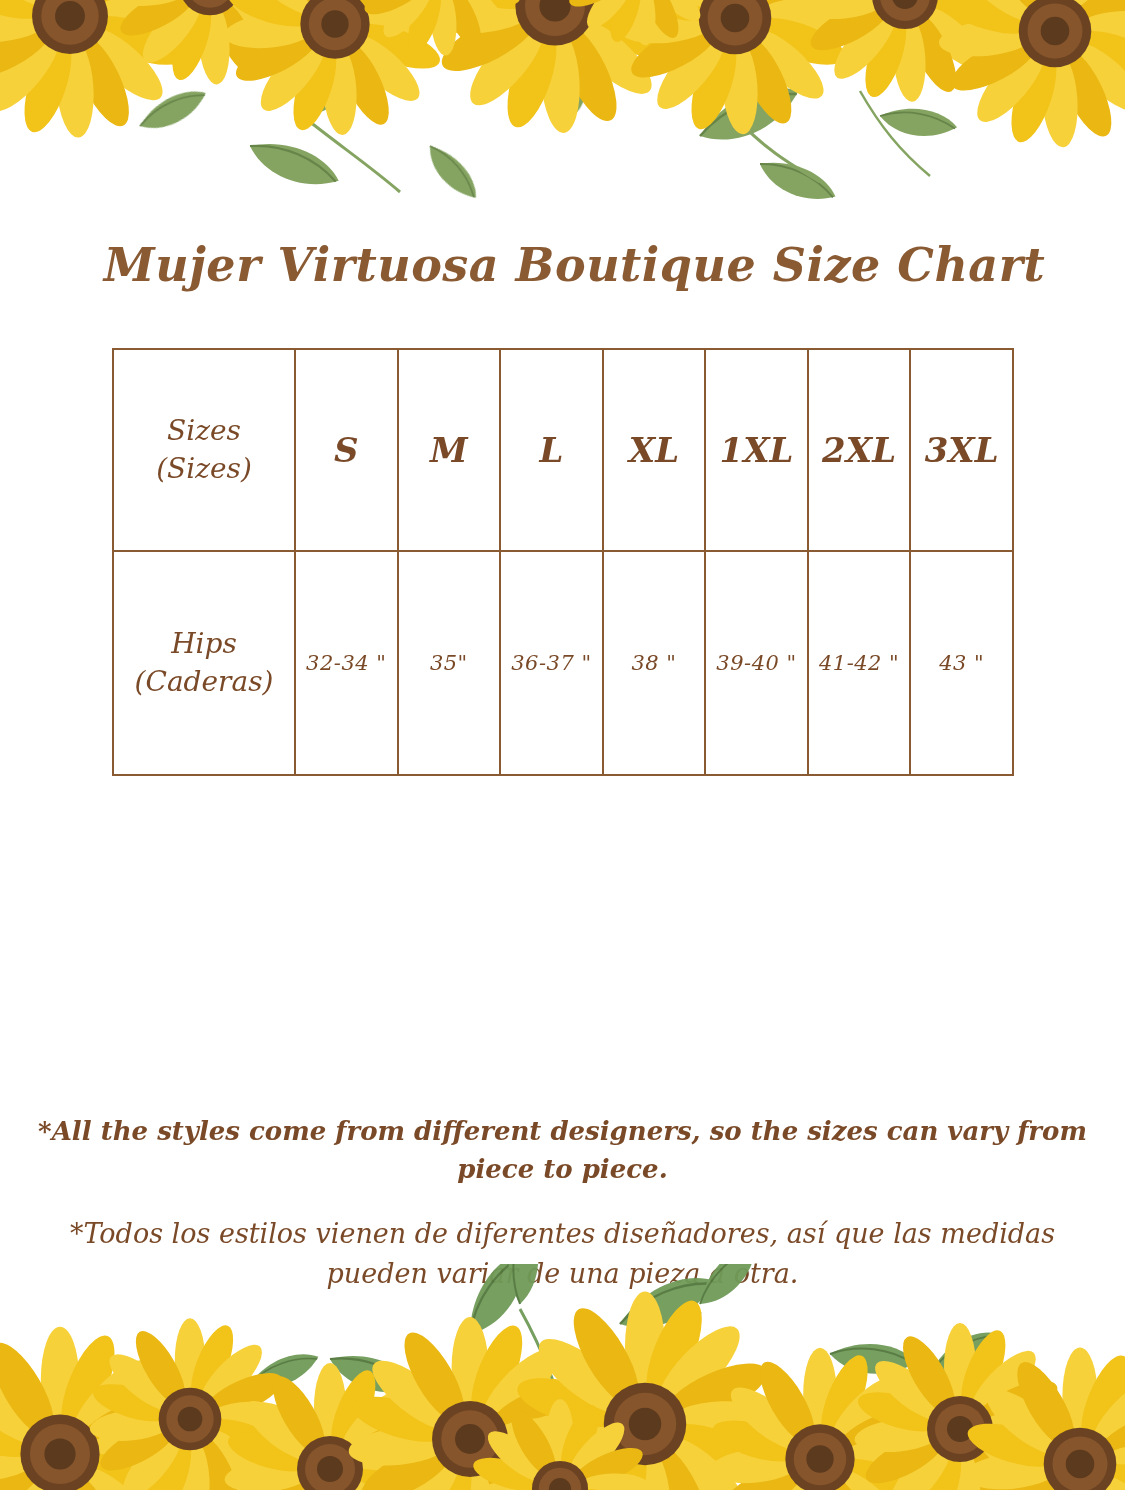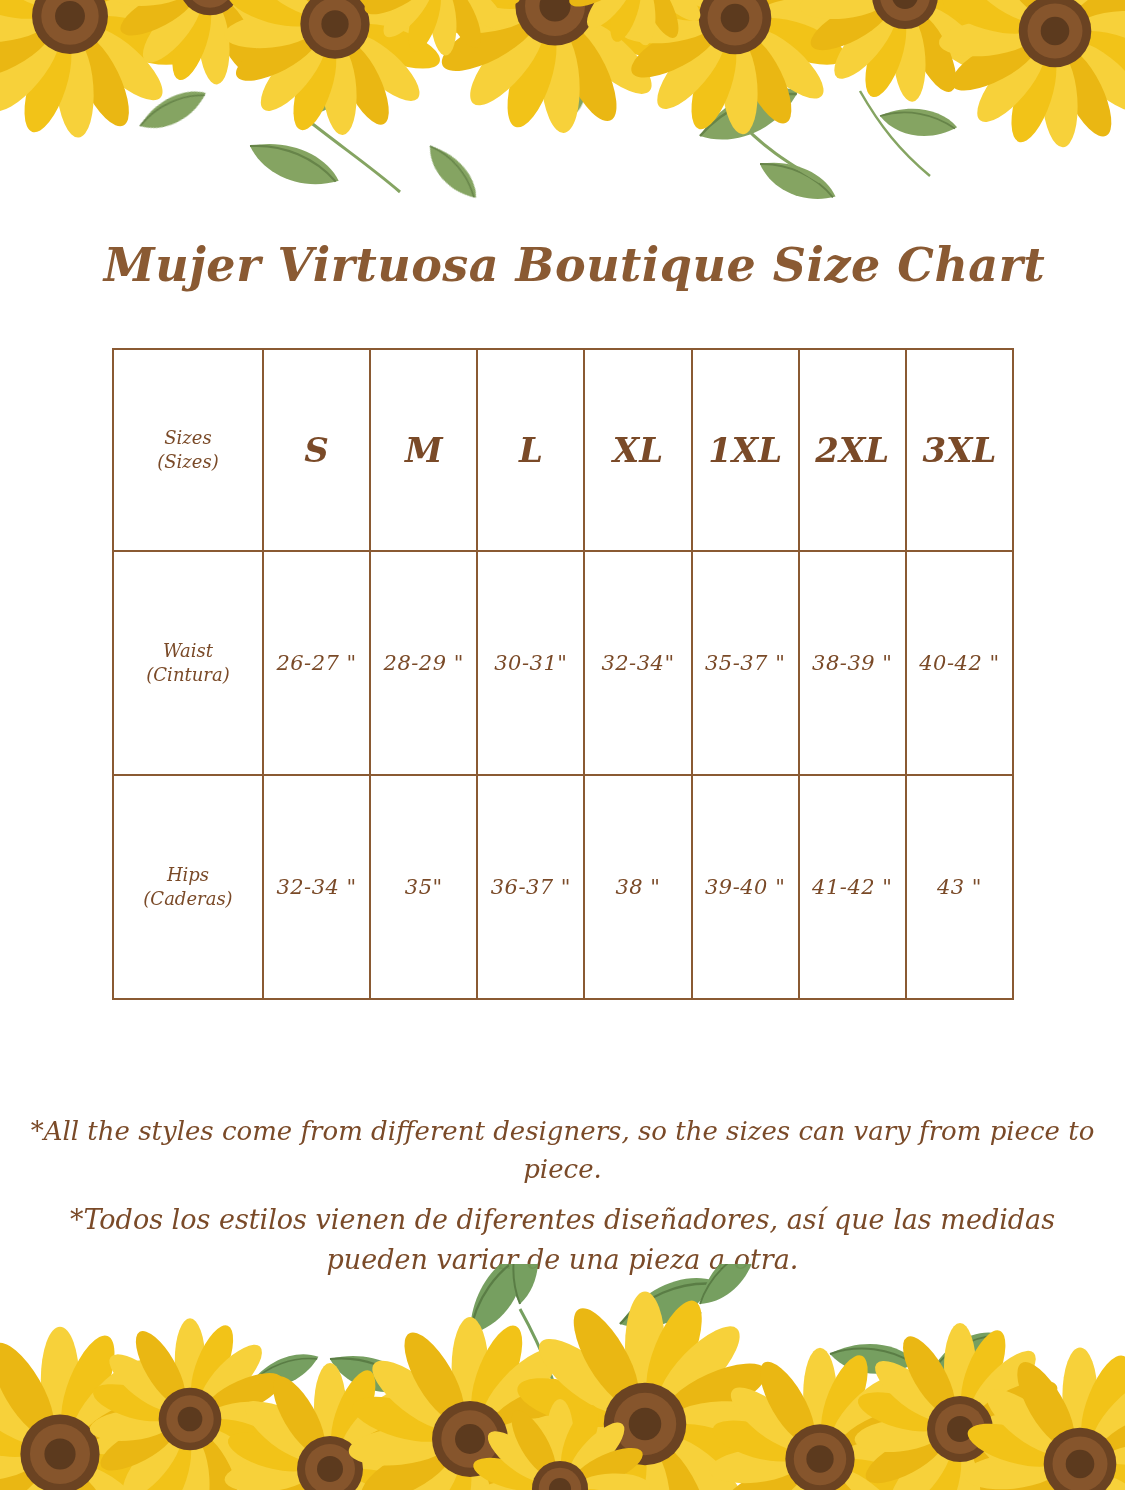--- a/index.html
+++ b/index.html
@@ -61,23 +61,23 @@
   table.size-chart td {
     border: 2px solid #8a5a33;
     text-align: center;
     vertical-align: middle;
     color: #7a4a28;
     font-family: "DejaVu Serif", serif;
     font-style: italic;
   }
   td.row-head {
     width: 148px;
-    font-size: 18px;
+    font-size: 28px;
     line-height: 1.35;
-    padding: 8px 0;
+    padding: 8px 16px;
   }
   td.size-head {
     font-size: 34px;
     font-weight: bold;
     padding: 8px 2px;
   }
   td.measure {
     font-size: 21px;
     letter-spacing: 0.5px;
     padding: 8px 2px;
@@ -94,21 +94,21 @@
     text-align: center;
   }
   .note {
     font-family: "DejaVu Serif", serif;
     font-style: italic;
     color: #7a4a28;
     font-size: 26px;
     line-height: 1.45;
     padding: 0 22px;
   }
-  .note.en { margin-bottom: 12px; }
+  .note.en { margin-bottom: 26px; font-weight: bold; }
   .note.es { font-size: 27px; }
 </style>
 </head>
 <body>
 
 <div class="page">
 
   <div class="flower-band top">
     <svg width="1125" height="205" viewBox="0 0 1125 205" xmlns="http://www.w3.org/2000/svg">
       <defs>
@@ -181,33 +181,20 @@
         <td class="size-head">S</td>
         <td class="size-head">M</td>
         <td class="size-head">L</td>
         <td class="size-head">XL</td>
         <td class="size-head">1XL</td>
         <td class="size-head">2XL</td>
         <td class="size-head">3XL</td>
       </tr>
 
 
-      <tr class="data-row">
-        <td class="row-head">
-          <div>Waist</div>
-          <div>(Cintura)</div>
-        </td>
-        <td class="measure">26-27 "</td>
-        <td class="measure">28-29 "</td>
-        <td class="measure">30-31"</td>
-        <td class="measure">32-34"</td>
-        <td class="measure">35-37 "</td>
-        <td class="measure">38-39 "</td>
-        <td class="measure">40-42 "</td>
-      </tr>
 
       <tr class="data-row">
         <td class="row-head">
           <div>Hips</div>
           <div>(Caderas)</div>
         </td>
         <td class="measure">32-34 "</td>
         <td class="measure">35"</td>
         <td class="measure">36-37 "</td>
         <td class="measure">38 "</td>

